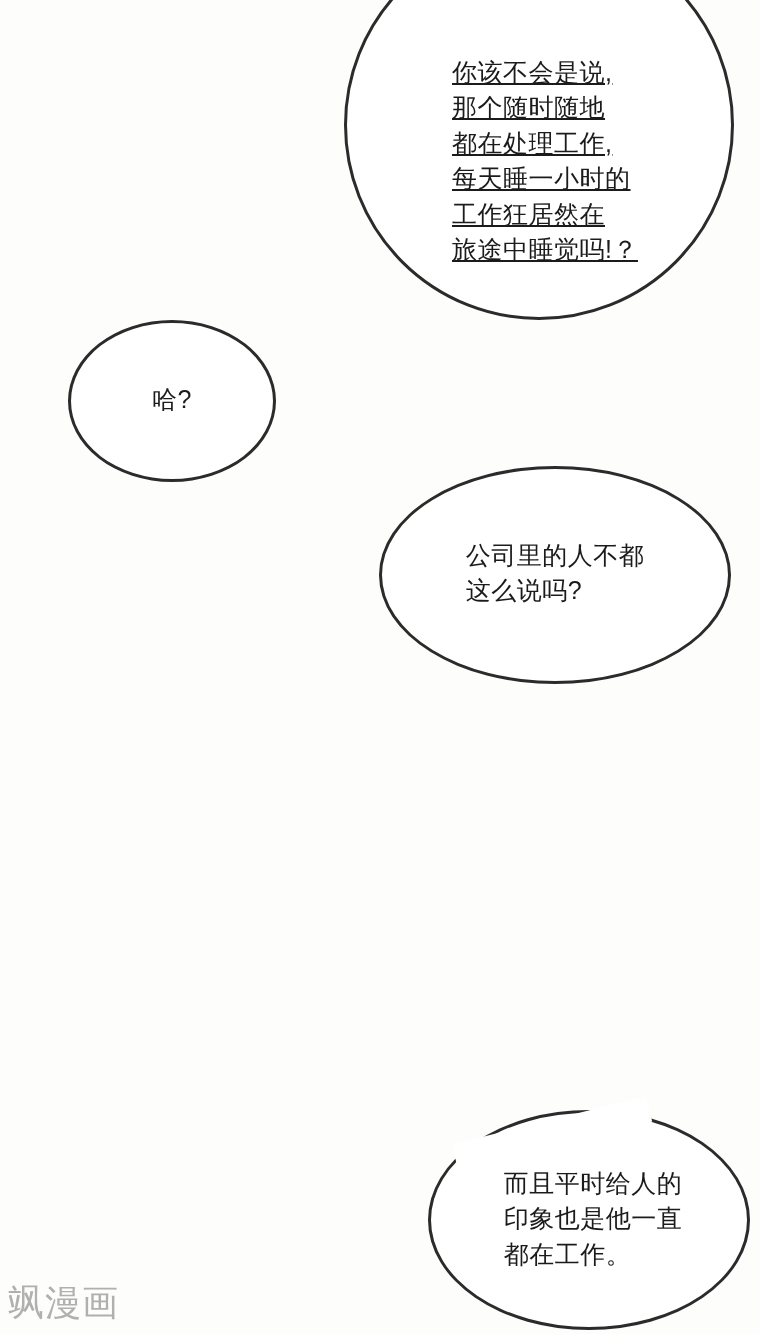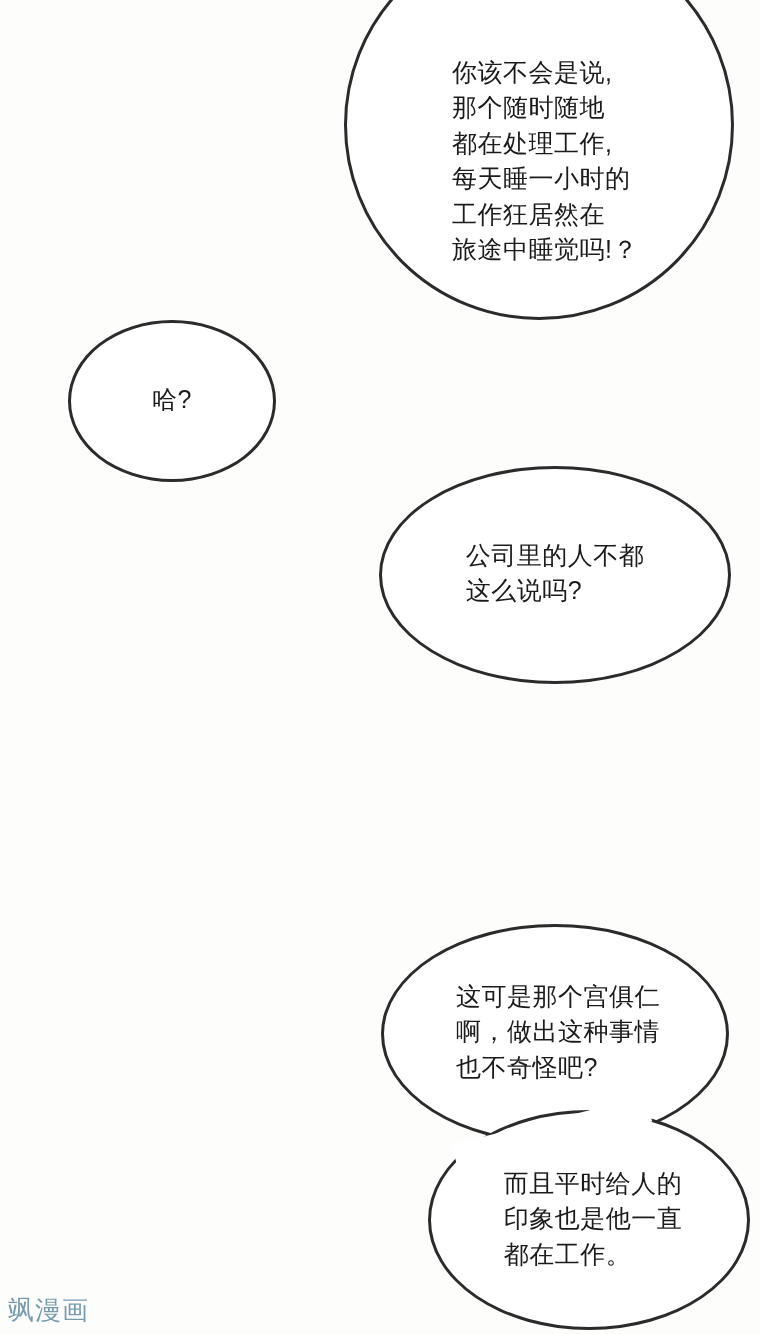--- a/index.html
+++ b/index.html
@@ -42,20 +42,21 @@
   #bubble-top-right {
     left: 344px;
     top: -70px;
     width: 390px;
     height: 390px;
     border-radius: 50%;
   }
   #bubble-top-right .txt {
     margin-top: 72px;
     margin-left: 12px;
+    text-decoration: underline;
   }
 
   
   #bubble-ha {
     left: 68px;
     top: 320px;
     width: 208px;
     height: 162px;
     border-radius: 50%;
   }
@@ -132,22 +133,22 @@
   #watermark {
     position: absolute;
     left: 8px;
     bottom: 6px;
     display: flex;
     align-items: center;
     gap: 3px;
     opacity: 0.55;
   }
   #watermark .wm-char {
-    font-size: 26px;
-    color: #0c4a6e;
+    font-size: 36px;
+    color: #737373;
     font-family: "DejaVu Sans", sans-serif;
     letter-spacing: 1px;
   }
 </style>
 </head>
 <body>
 
 <div class="page">
 
   <div class="bubble" id="bubble-top-right">
@@ -162,25 +163,20 @@
   <div class="bubble" id="bubble-ha">
     <span class="txt">哈?</span>
   </div>
 
   <div class="bubble" id="bubble-company">
     <span class="txt">公司里的人不都
 这么说吗?</span>
   </div>
 
 
-  <div class="bubble" id="bubble-gong">
-    <span class="txt">这可是那个宫俱仁
-啊，做出这种事情
-也不奇怪吧?</span>
-  </div>
 
   <div class="bubble" id="bubble-impression">
     <span class="txt">而且平时给人的
 印象也是他一直
 都在工作。</span>
   </div>
 
   <div class="merge-patch" id="merge-1"></div>
 
   <div id="watermark">

